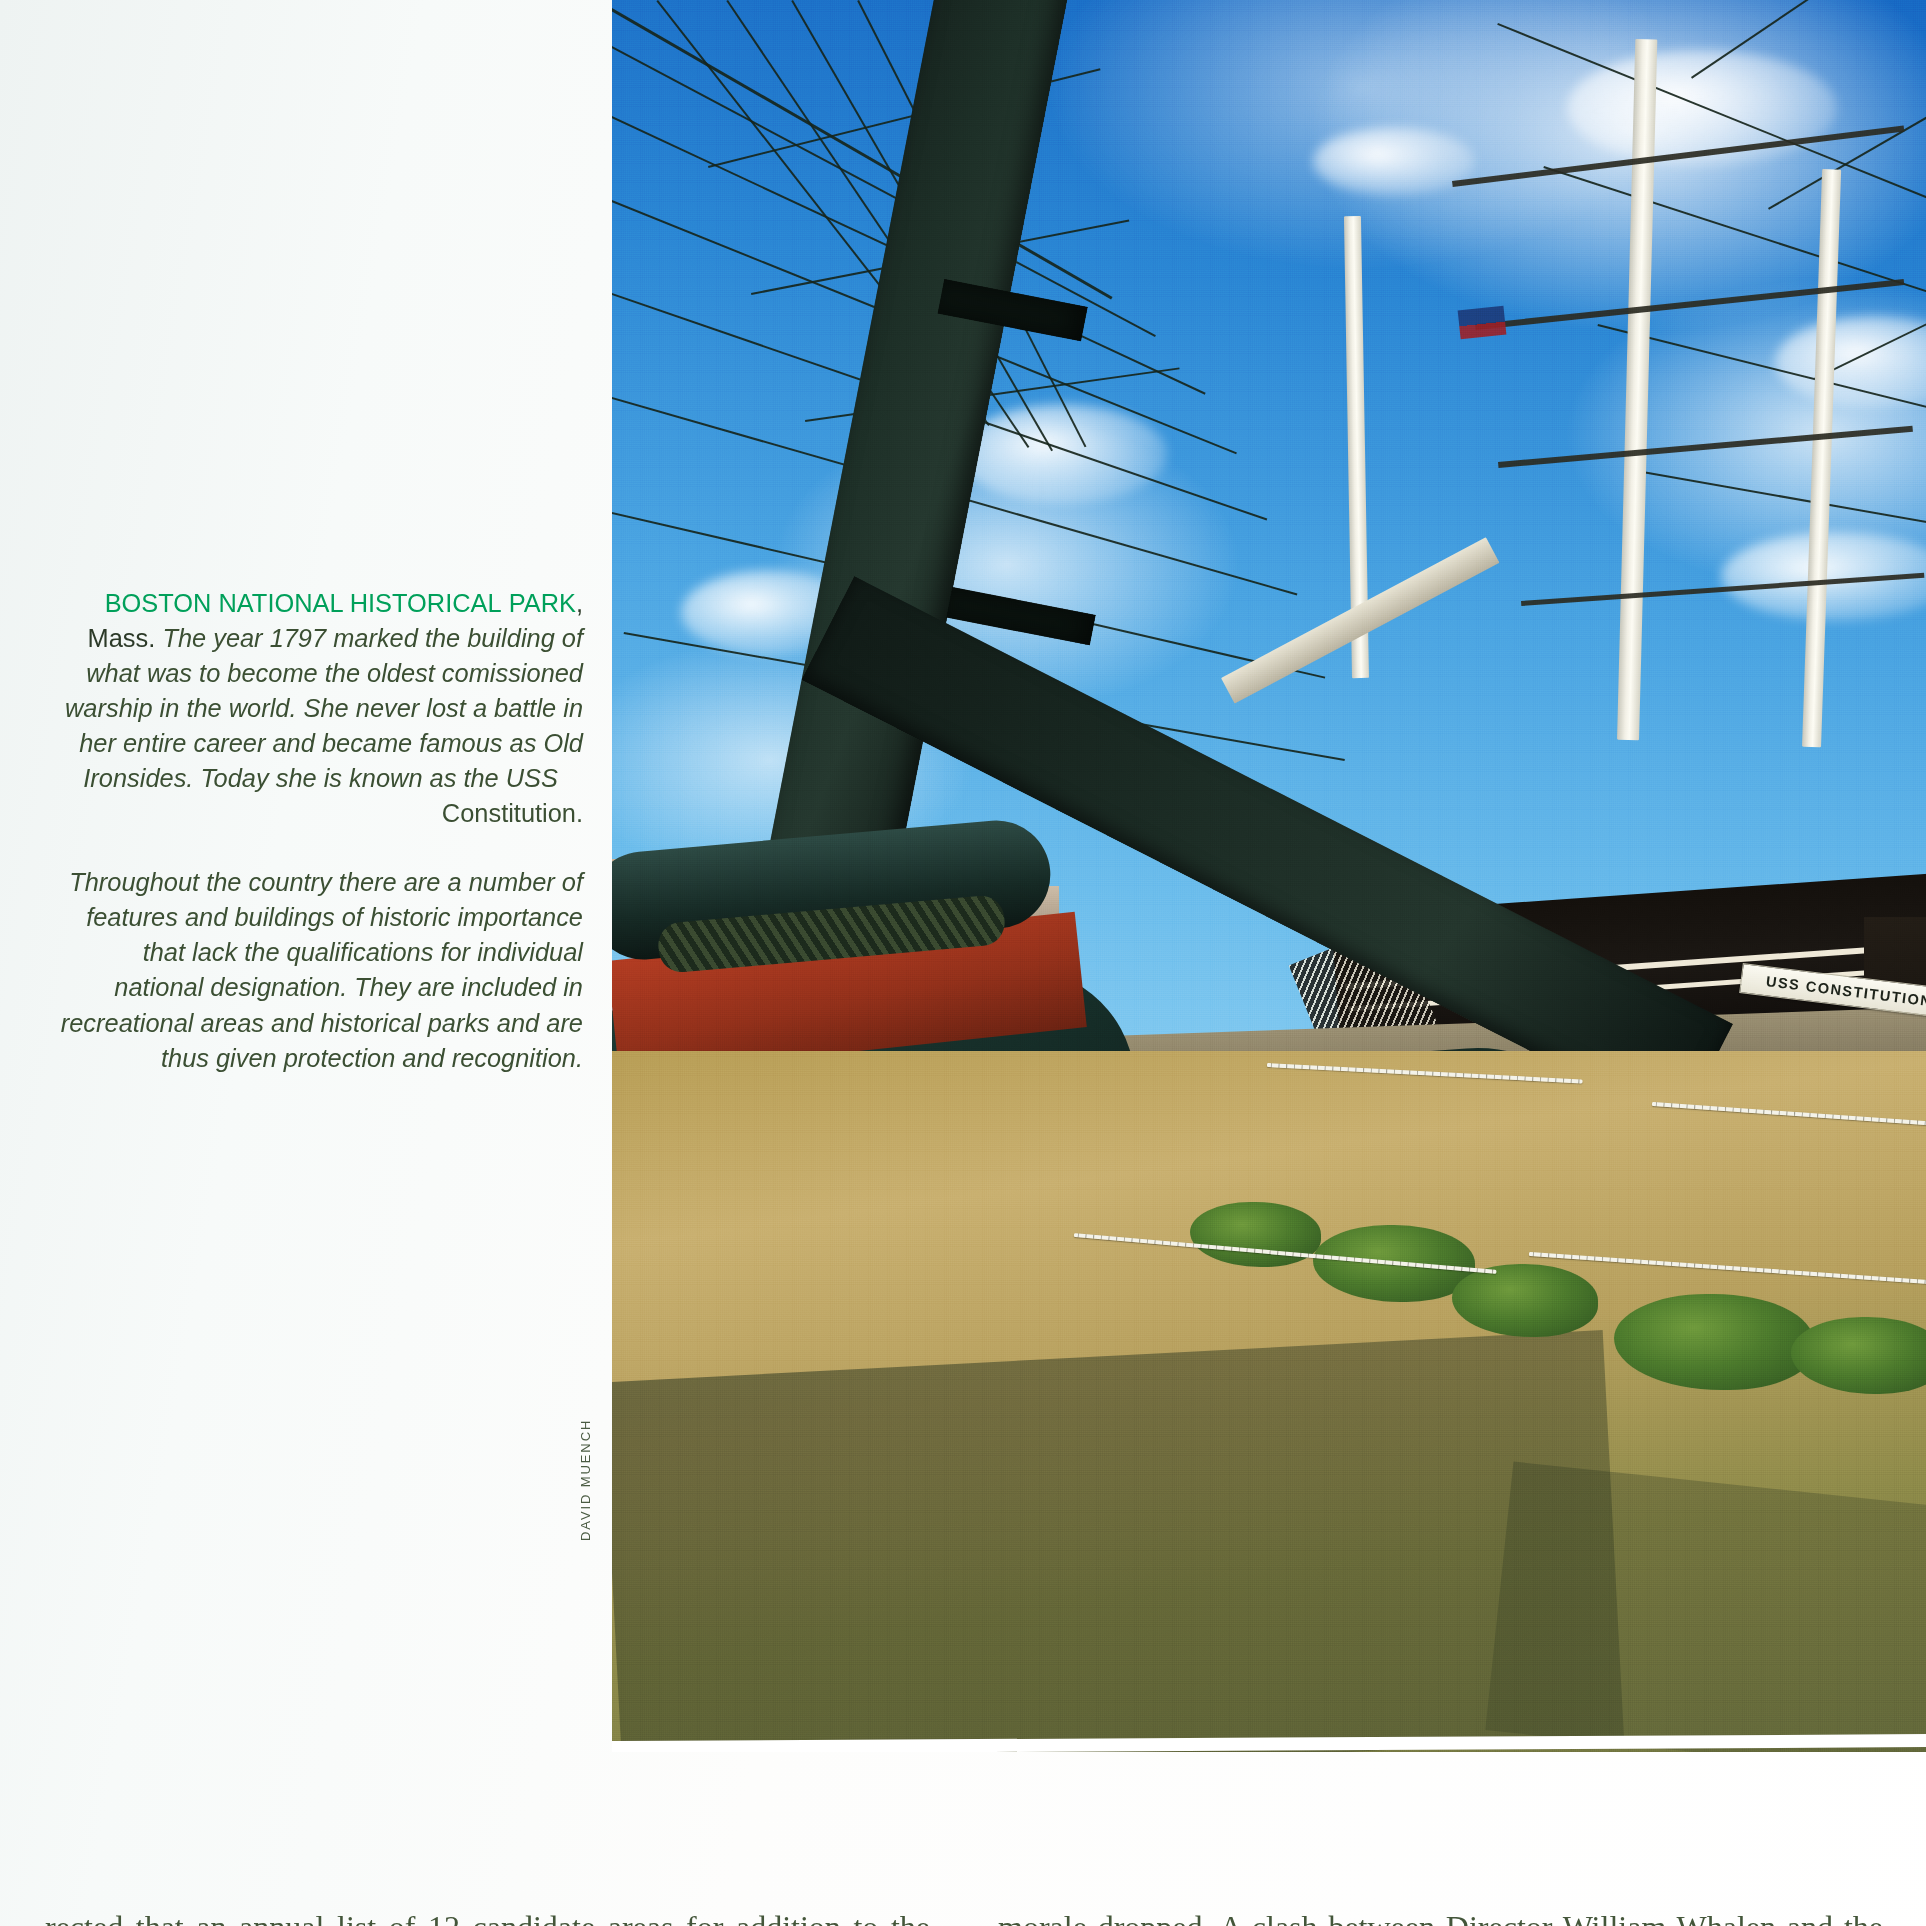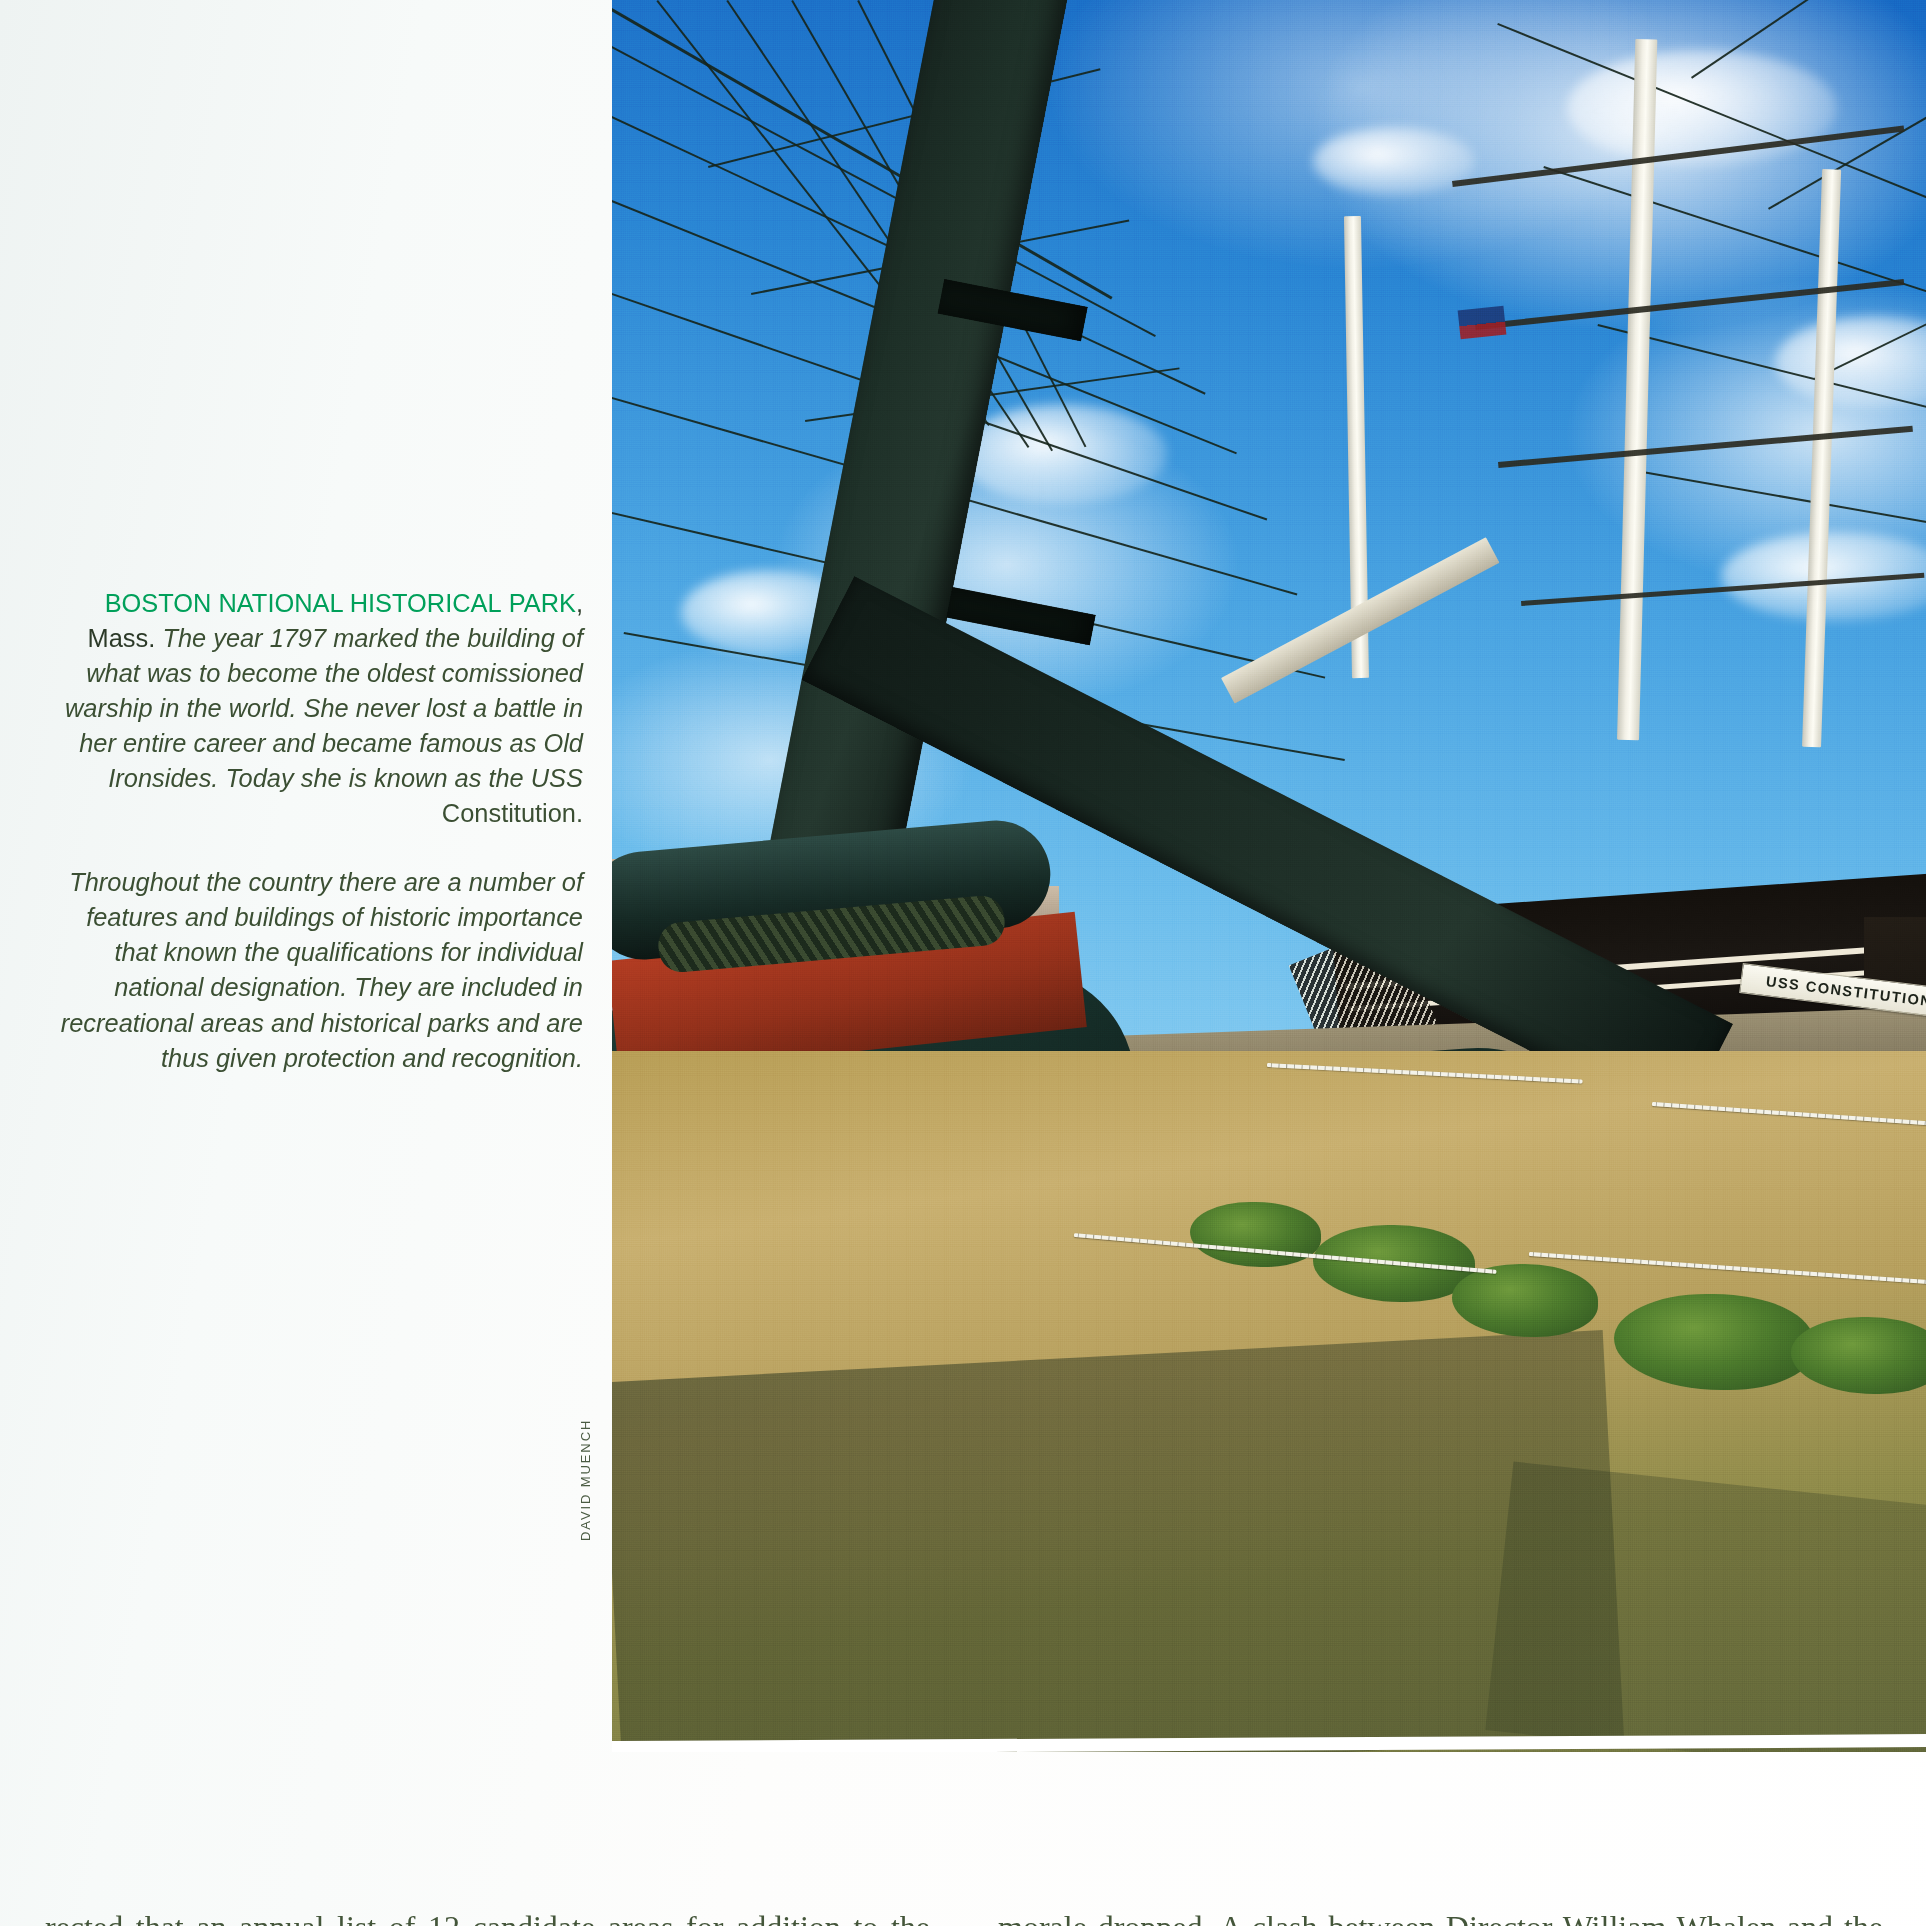--- a/index.html
+++ b/index.html
@@ -213,21 +213,21 @@
     color: #00a05a;
     font-style: normal;
     font-weight: 400;
   }
   .caption .place {
     color: #2c3a28;
     font-style: normal;
   }
   .caption p { margin: 0; }
   .caption .para2 { margin-top: 34px; }
-  .caption .roman { font-style: normal; }
+  .caption .roman { font-style: normal; margin-left: 25px; }
 
   
   .columns {
     position: absolute;
     left: 0;
     top: 1907px;
     width: 1928px;
     display: flex;
     gap: 68px;
     padding: 0 45px;
@@ -357,21 +357,21 @@
 
     <div class="grain"></div>
     <div class="bottom-wedge"></div>
   </div>
 </div>
 
 <div class="photo-credit">DAVID MUENCH</div>
 
 <div class="caption">
   <p><span class="headline">BOSTON NATIONAL HISTORICAL</span> <span class="headline">PARK</span><span class="place">, Mass. </span><span>The year 1797 marked the building of what was to become the oldest comissioned warship in the world. She never lost a battle in her entire career and became famous as Old Ironsides. Today she is known as the </span><span>USS</span><span class="roman"> Constitution.</span></p>
-  <p class="para2">Throughout the country there are a number of features and buildings of historic importance that known the qualifications for individual national designation. They are included in recreational areas and historical parks and are thus given protection and recognition.</p>
+  <p class="para2">Throughout the country there are a number of features and buildings of historic importance that lack the qualifications for individual national designation. They are included in recreational areas and historical parks and are thus given protection and recognition.</p>
 </div>
 
 <div class="columns">
   <div class="col">
     <p>rected that an annual list of 12 candidate areas for addition to the system be submitted for its consideration. With the increasingly attractive political and economic benefits associated with national park status, the result was a sizable increase in new areas authorized by Congress.</p>
 
   </div>
   <div class="col">
     <p>morale dropped. A clash between Director William Whalen and the Conference of National Park Concessioners led to his dismissal by Interior Secretary Cecil Andrus in the spring of 1980.</p>
 

